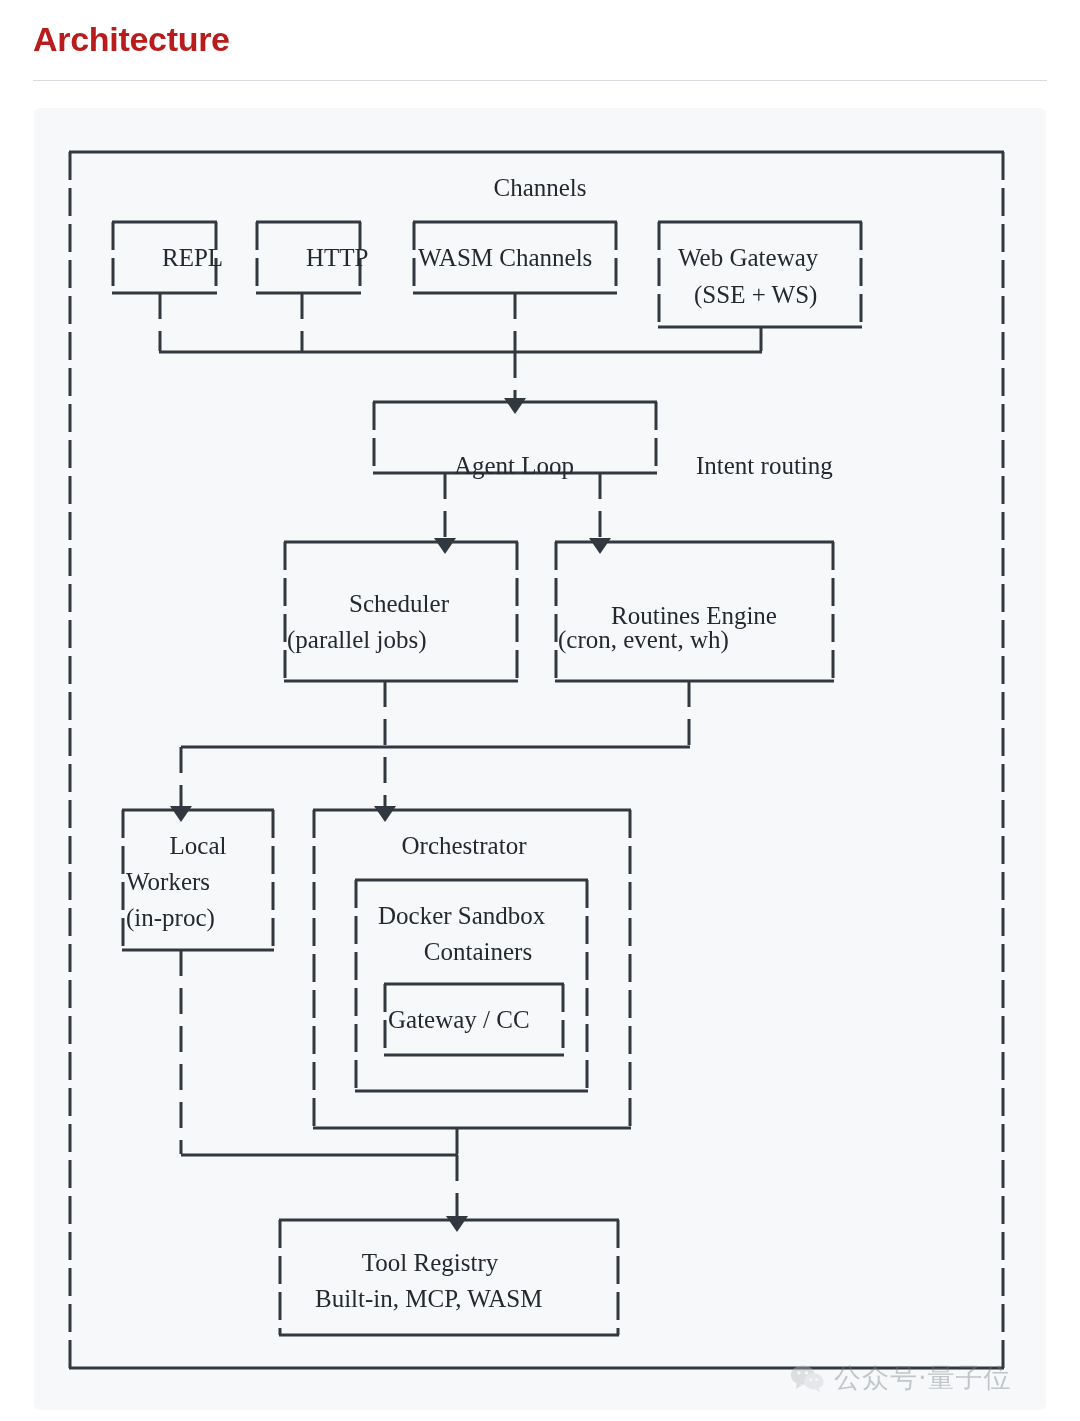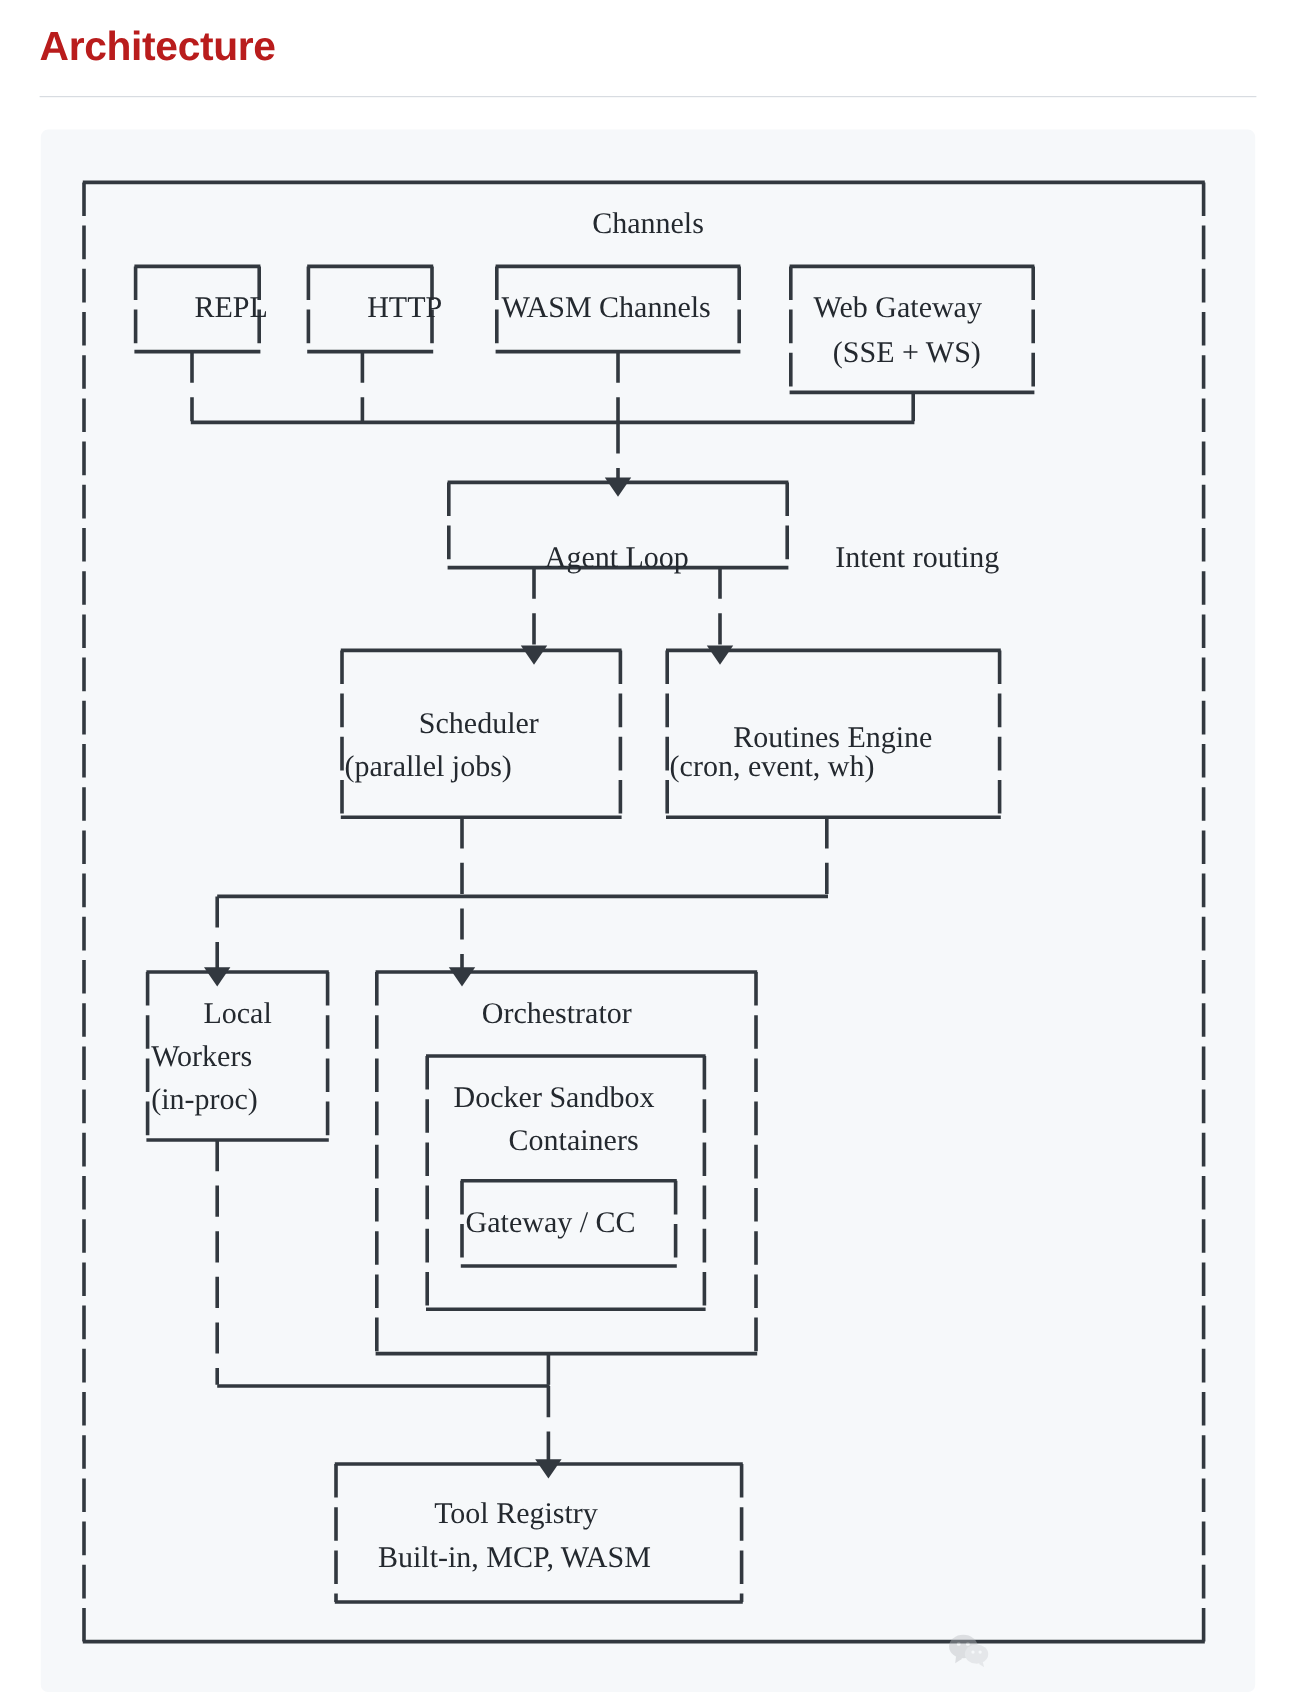--- a/index.html
+++ b/index.html
@@ -244,13 +244,14 @@
   <svg id="wechat-icon" viewBox="0 0 40 34">
     <ellipse cx="15" cy="13.5" rx="14" ry="11.5" fill="#b9bcc1"></ellipse>
     <polygon points="8,22 7,30 14,25.5" fill="#b9bcc1"></polygon>
     <ellipse cx="28" cy="21" rx="11.5" ry="9.5" fill="#cfd2d6"></ellipse>
     <polygon points="34,28.5 35.5,34 30,30.5" fill="#cfd2d6"></polygon>
     <circle cx="10.5" cy="11" r="1.9" fill="#f6f8fa"></circle>
     <circle cx="19.5" cy="11" r="1.9" fill="#f6f8fa"></circle>
     <circle cx="24.5" cy="19" r="1.6" fill="#f6f8fa"></circle>
     <circle cx="31.5" cy="19" r="1.6" fill="#f6f8fa"></circle>
   </svg>
+  <span class="wm-text">公众号·量子位</span>
 </div>
 
 </body></html>

